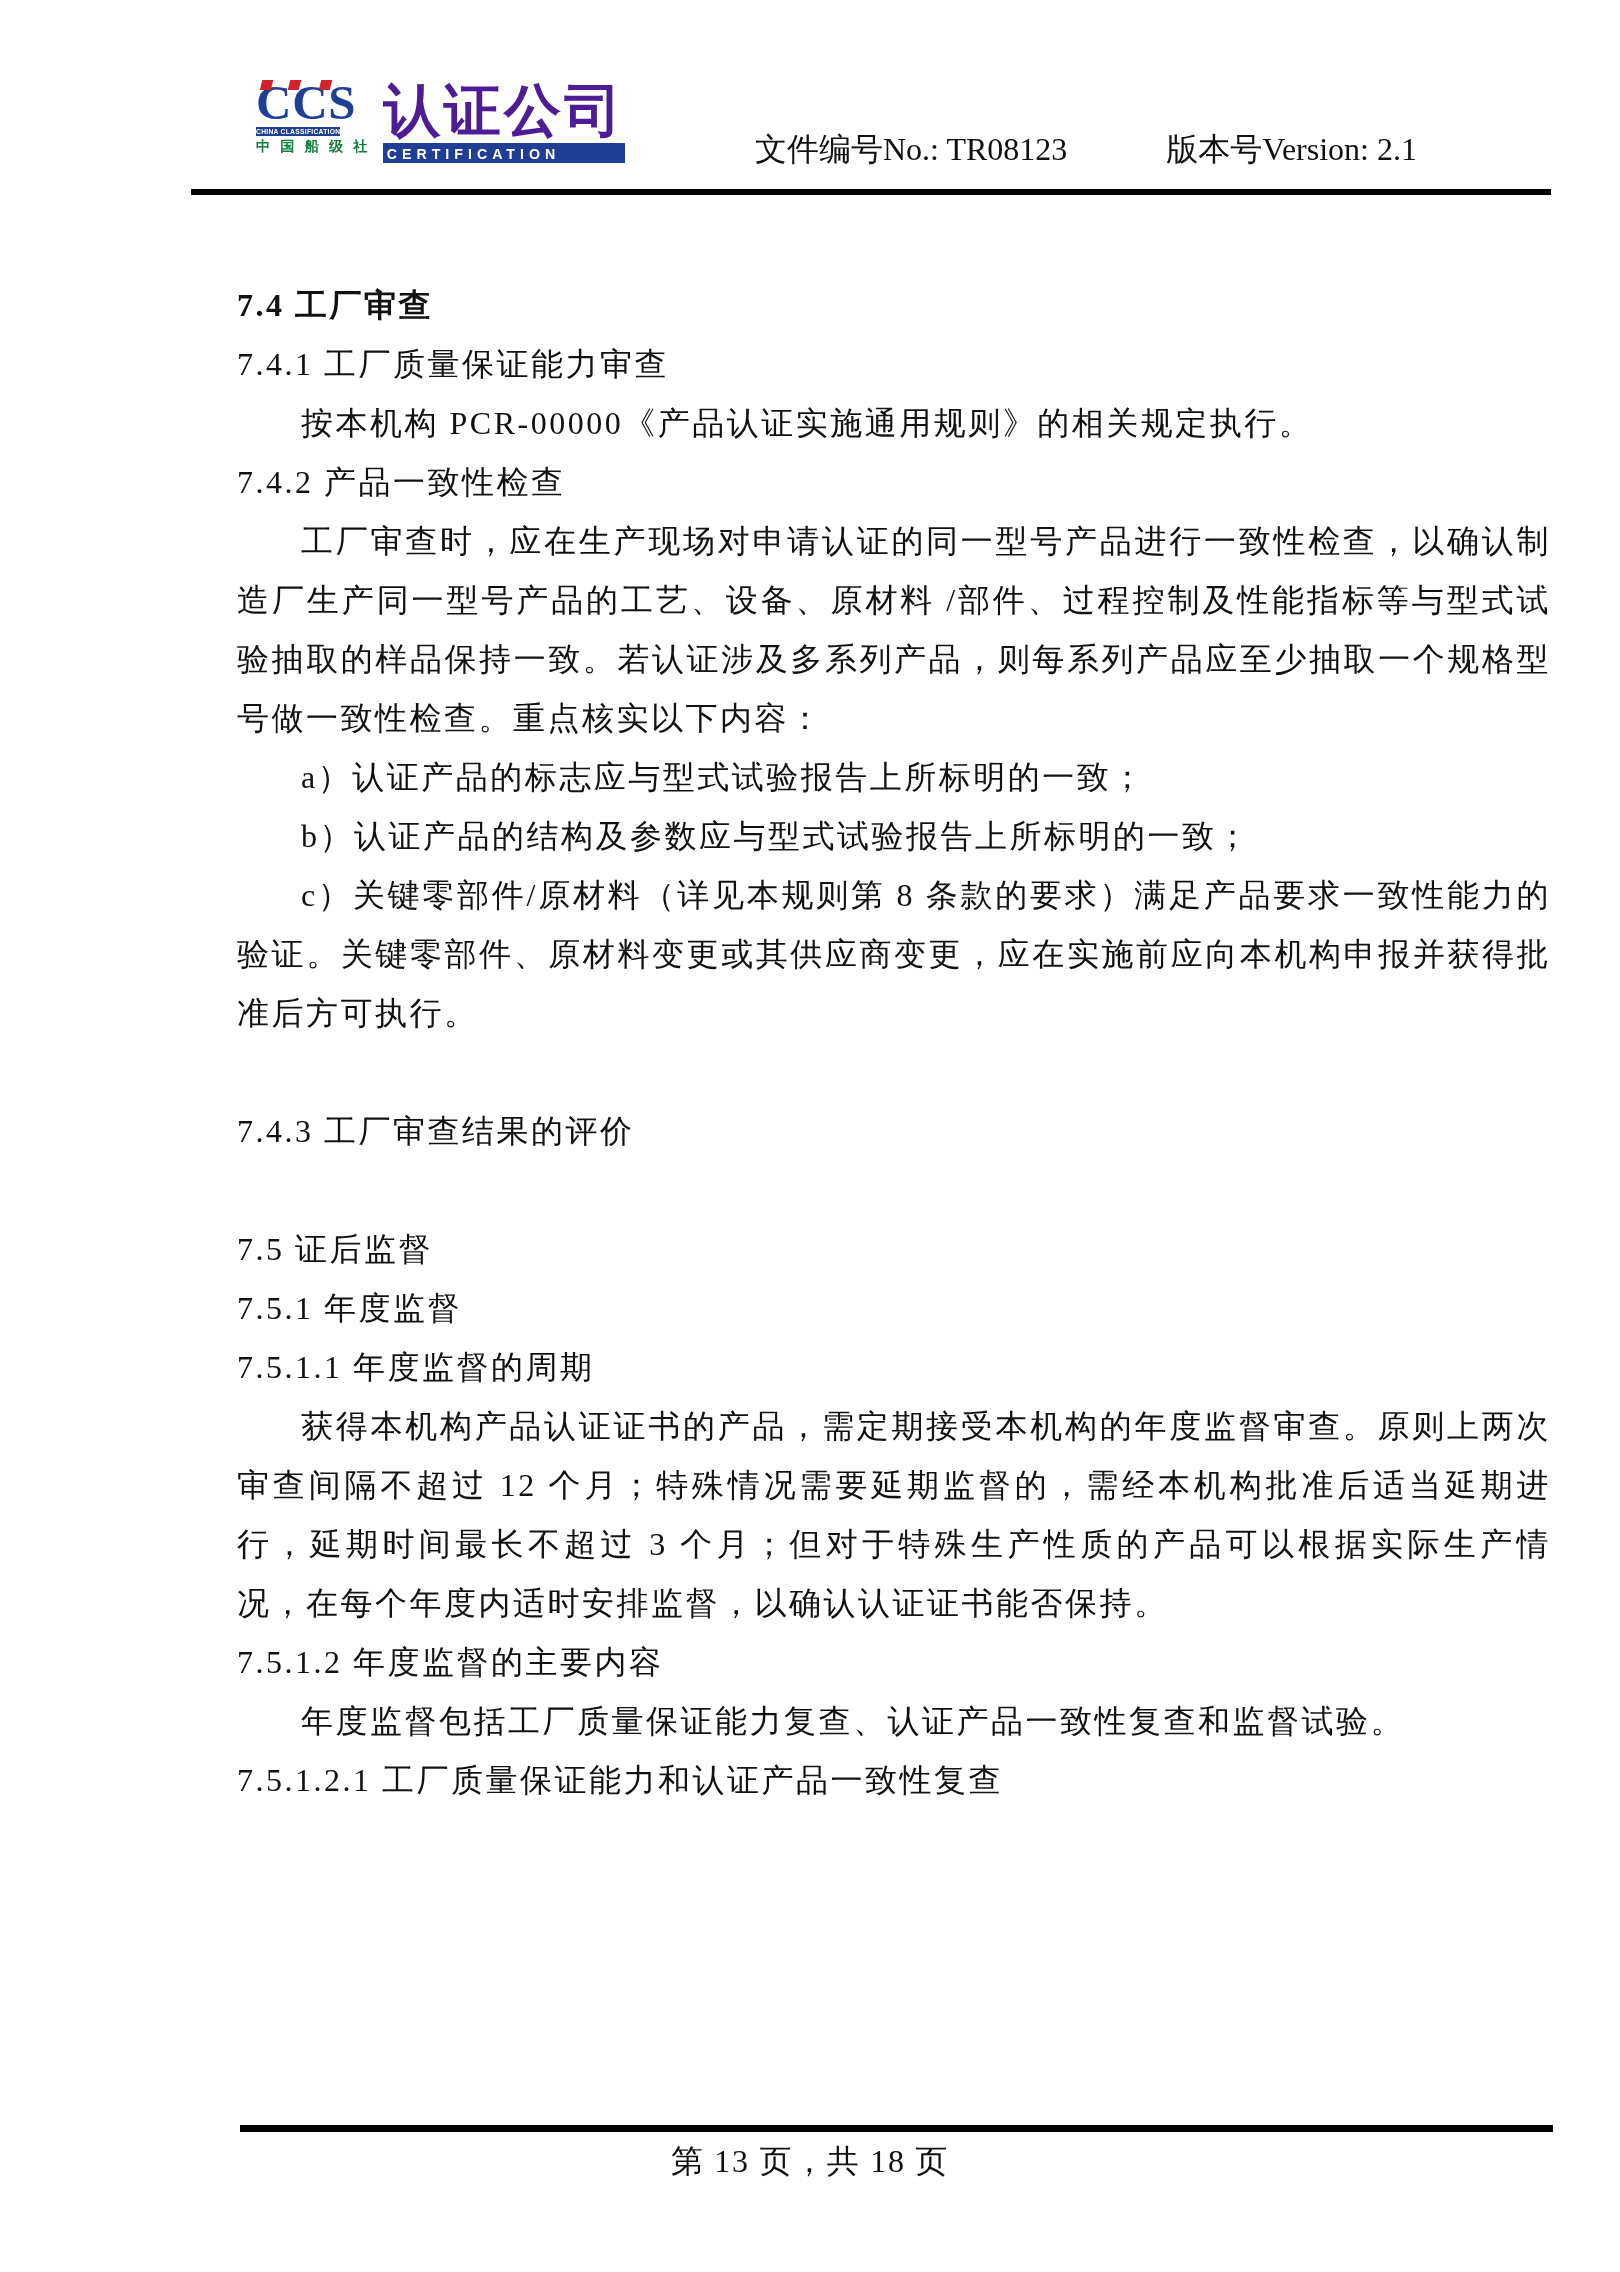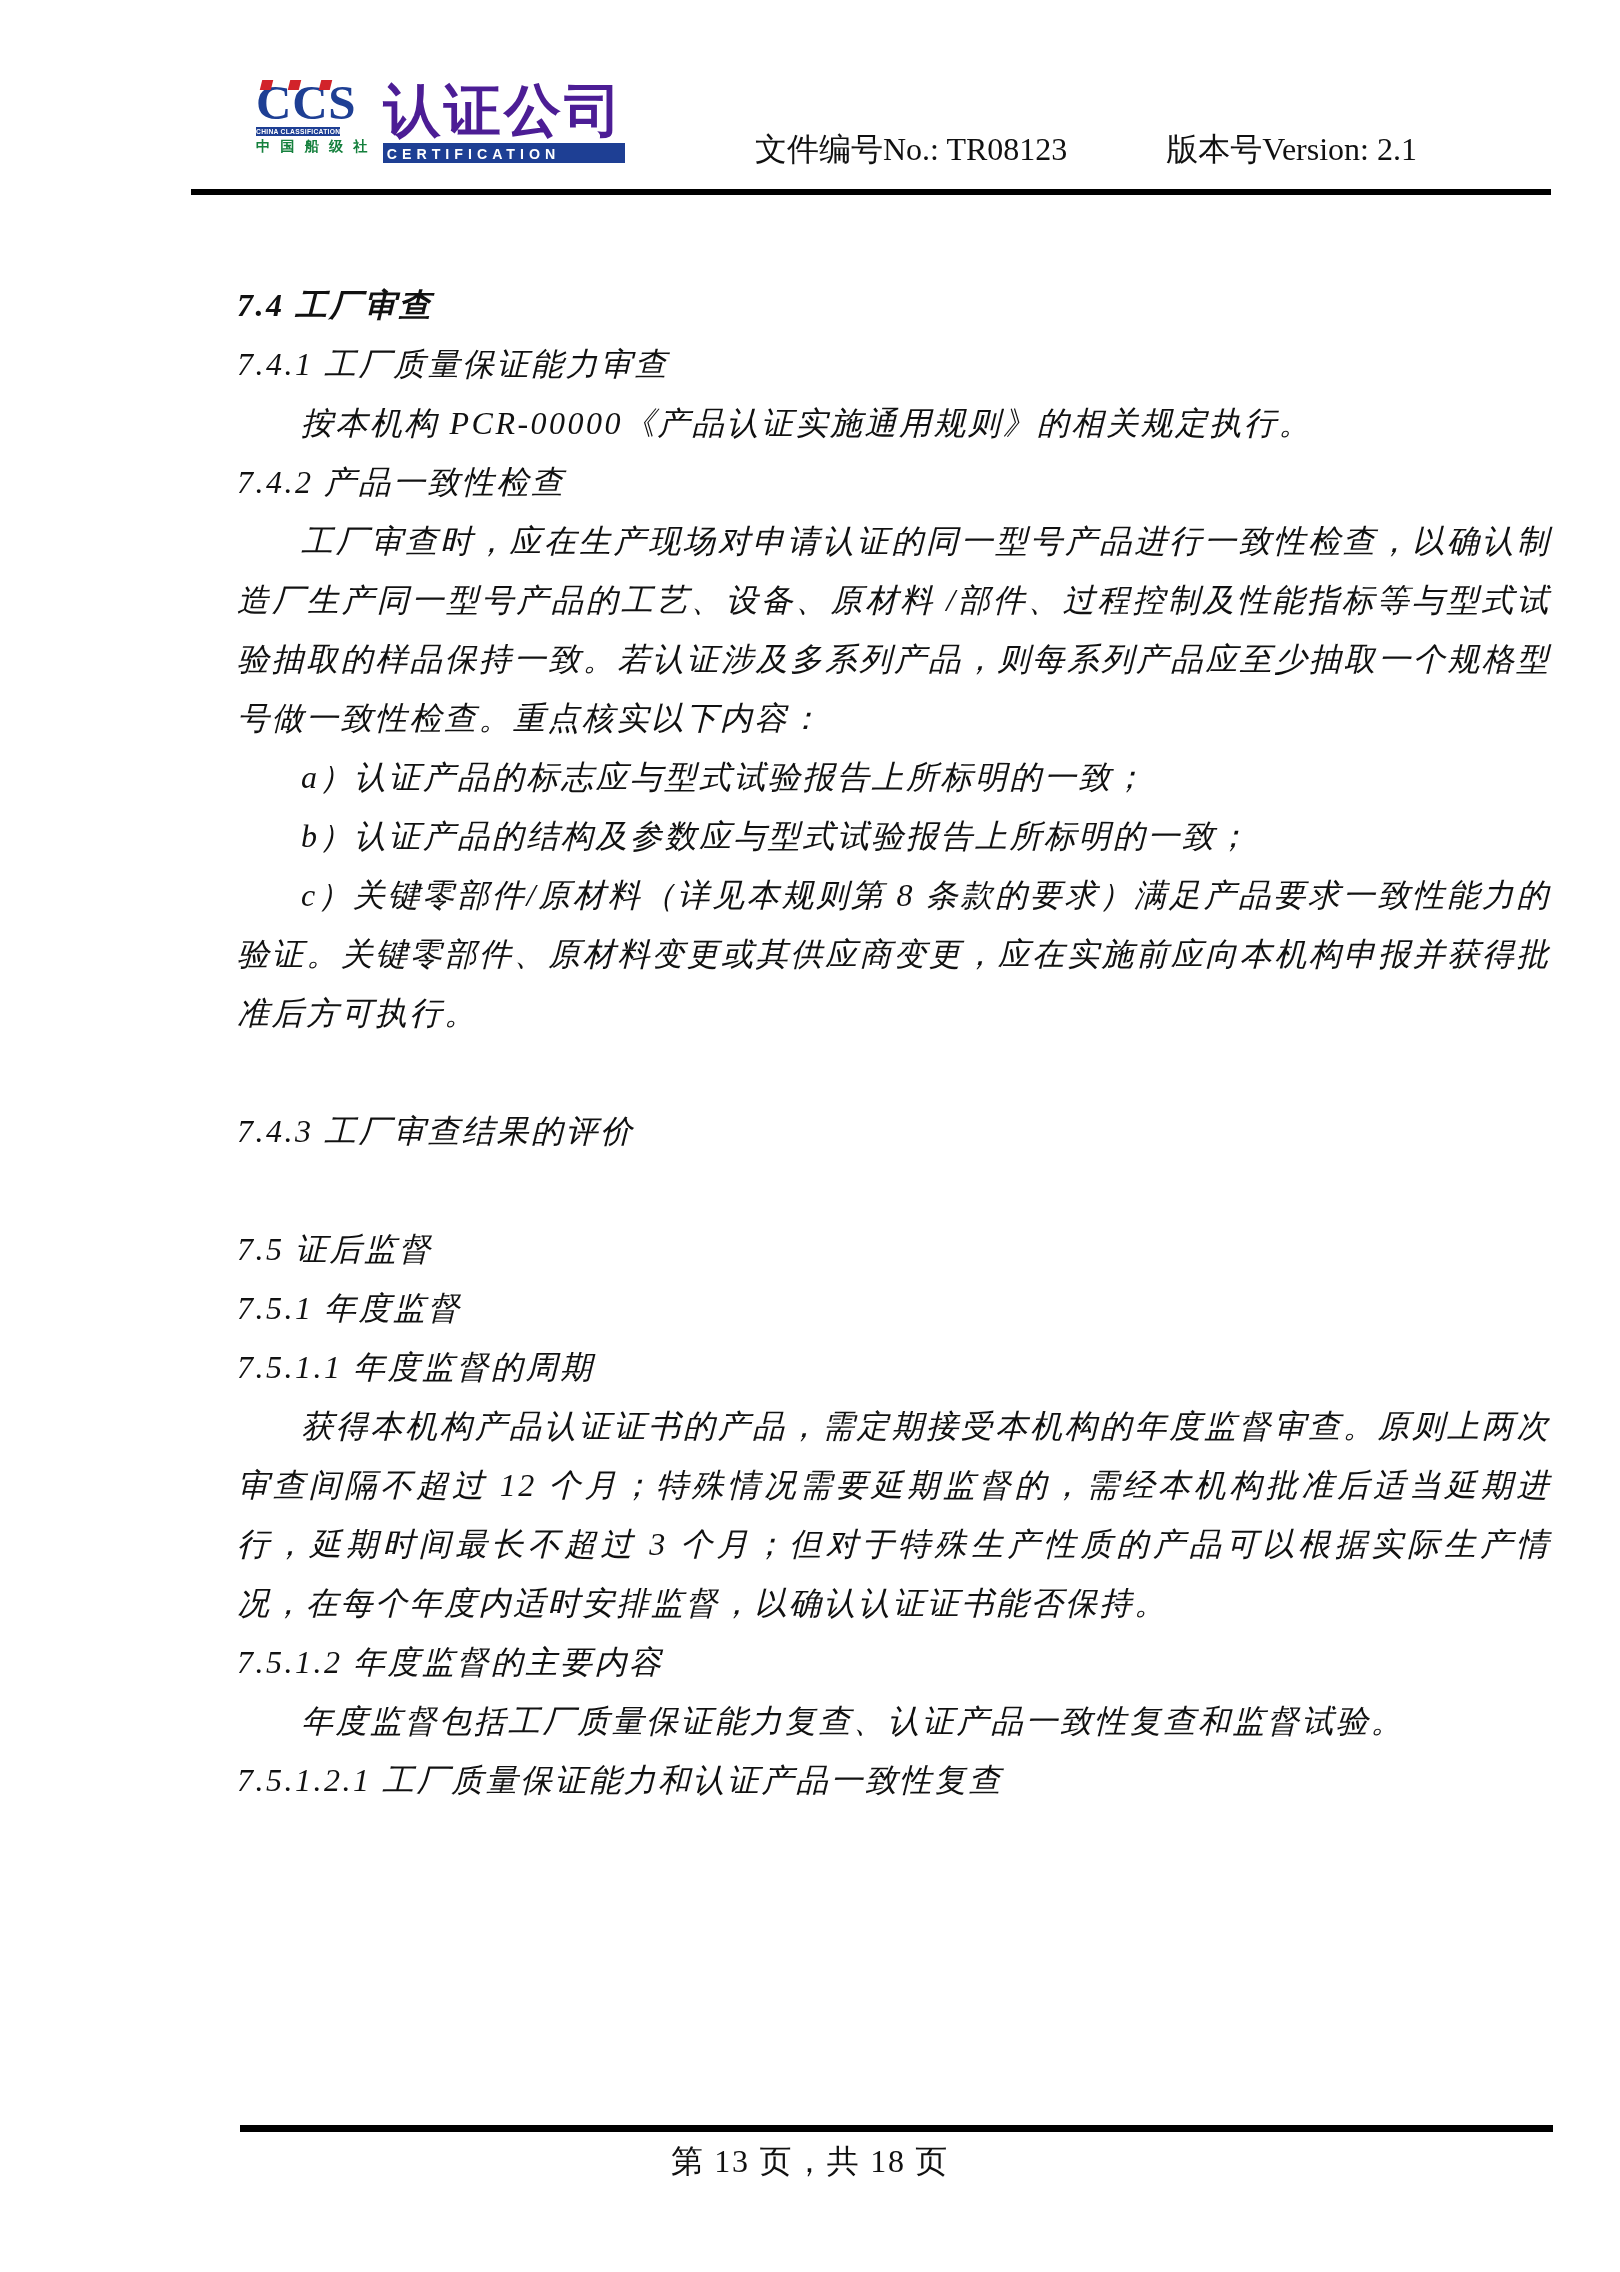--- a/index.html
+++ b/index.html
@@ -31,21 +31,21 @@
     font-family:"Liberation Sans",sans-serif; font-size:14.2px; font-weight:bold;
     letter-spacing:5px; padding:2.5px 3.3px 1.7px 3.3px; white-space:nowrap;
   }
   .doc-info { position:absolute; left:755px; top:112px; font-size:32px; white-space:nowrap; display:flex; gap:99px;margin-top:16px; }
   .header-rule { position:absolute; left:191px; top:189px; width:1360px; height:5.9px; background:#000000; }
   
   .document-body {
     position:absolute; left:237px; top:276px; width:1314px;
     font-size:32px; line-height:59px; letter-spacing:2.5px;
   }
-  .block { min-height:59px;font-style:italic; }
+  .block { min-height:59px; }
   .block-heading-bold { font-weight:bold; }
   .block-paragraph { text-indent:64px; text-align:justify; }
   .block-list-item { text-indent:64px; }
   .block-spacer { height:59px; }
   
   .footer-rule { position:absolute; left:240px; top:2125px; width:1313px; height:6.7px; background:#000000; }
   .page-footer { position:absolute; left:0; top:2140px; width:100%; text-align:center; font-size:32px; letter-spacing:1.7px; }
 </style>
 </head>
 <body>

